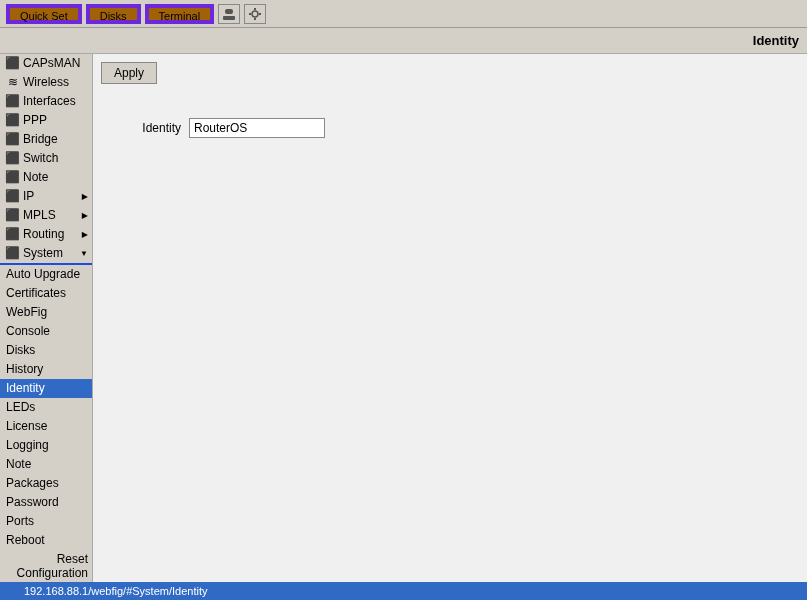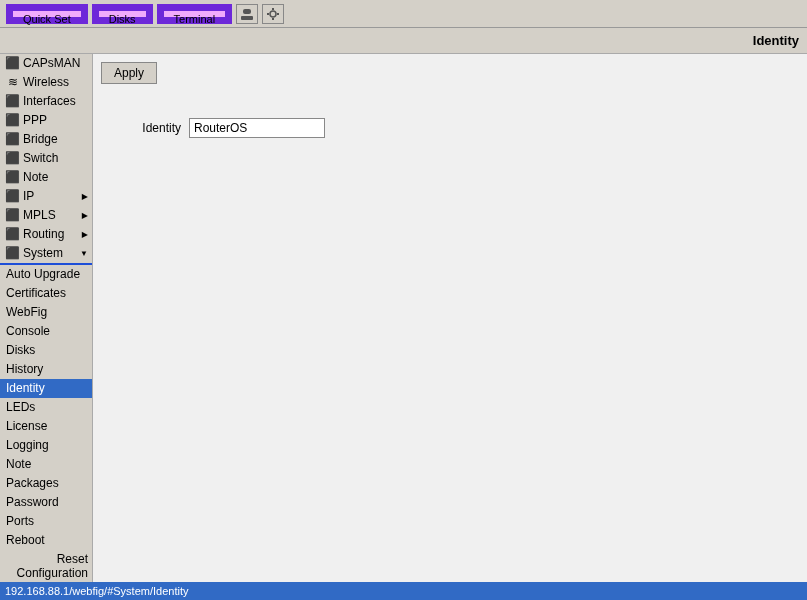--- a/index.html
+++ b/index.html
@@ -5,21 +5,21 @@
     * { margin: 0; padding: 0; box-sizing: border-box; }
     body { font-family: Arial, sans-serif; font-size: 12px; background: #f0f0f0; width: 807px; height: 600px; overflow: hidden; display: flex; flex-direction: column; }
 
     
     .top-bar {
       display: flex; align-items: center; background: #d4d0c8; border-bottom: 1px solid #999;
       height: 28px; padding: 0 6px; gap: 4px; flex-shrink: 0;
     }
     .top-bar-title { font-size: 12px; color: #333; flex: 1; }
     .top-btn {
-      background: #f0abfc; border: 7px solid #6d28d9; padding: 2px 10px; cursor: pointer;
+      background: #a16207; border: 4px solid #6d28d9; padding: 2px 10px; cursor: pointer;
       font-size: 11px; height: 20px;
     }
     .top-icon-btn {
       width: 22px; height: 20px; background: #d4d0c8; border: 1px solid #888;
       cursor: pointer; display: flex; align-items: center; justify-content: center;
     }
 
     
     .section-title-bar {
       background: #d4d0c8; border-bottom: 1px solid #aaa;
@@ -59,21 +59,21 @@
     .form-row { display: flex; align-items: center; margin-top: 6px; }
     .form-label { width: 80px; text-align: right; margin-right: 8px; font-size: 12px; }
     .form-input {
       border: 1px solid #888; background: white; padding: 2px 4px;
       font-size: 12px; width: 136px; height: 20px;
     }
 
     
     .status-bar {
       height: 18px; background: #316ac5; color: white; font-size: 11px;
-      padding: 2px 5px; flex-shrink: 0; display: flex; align-items: center;
+      padding: 2px 24px; flex-shrink: 0; display: flex; align-items: center;
     }
 
     
     .sidebar::-webkit-scrollbar { width: 8px; }
     .sidebar::-webkit-scrollbar-track { background: #d4d0c8; }
     .sidebar::-webkit-scrollbar-thumb { background: #aaa; border: 1px solid #888; }
   </style>
 </head>
 <body>
 

